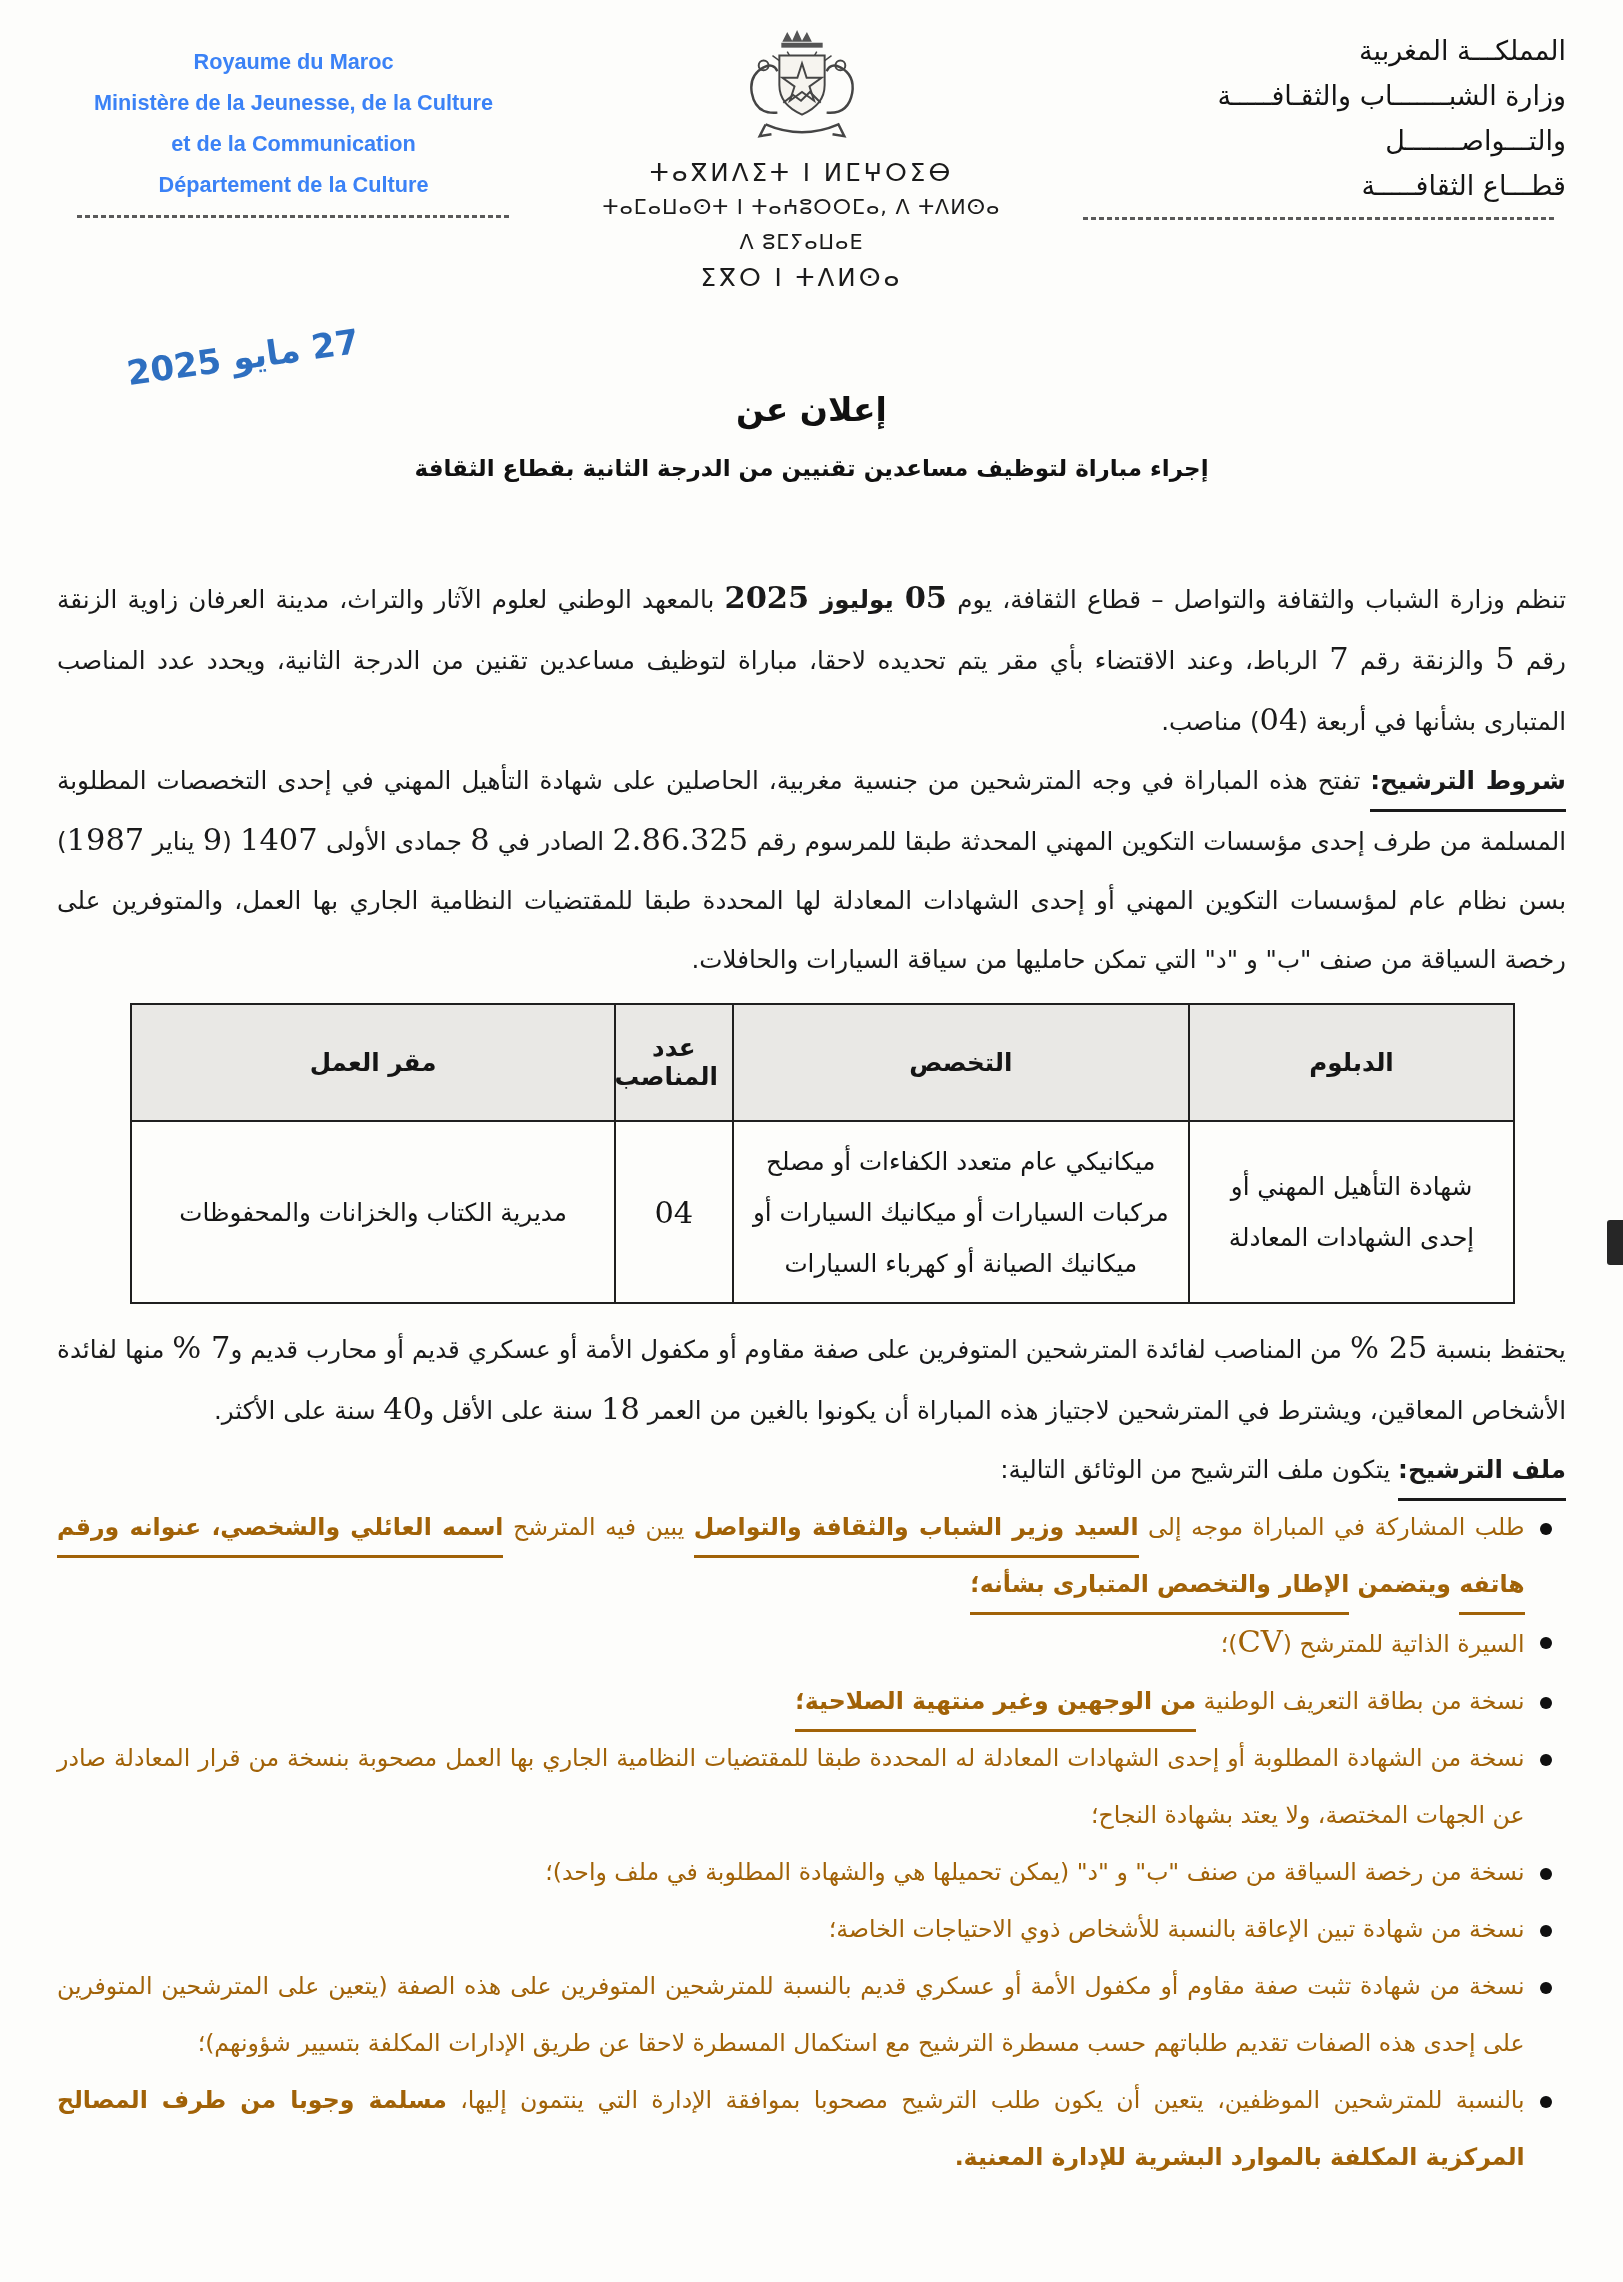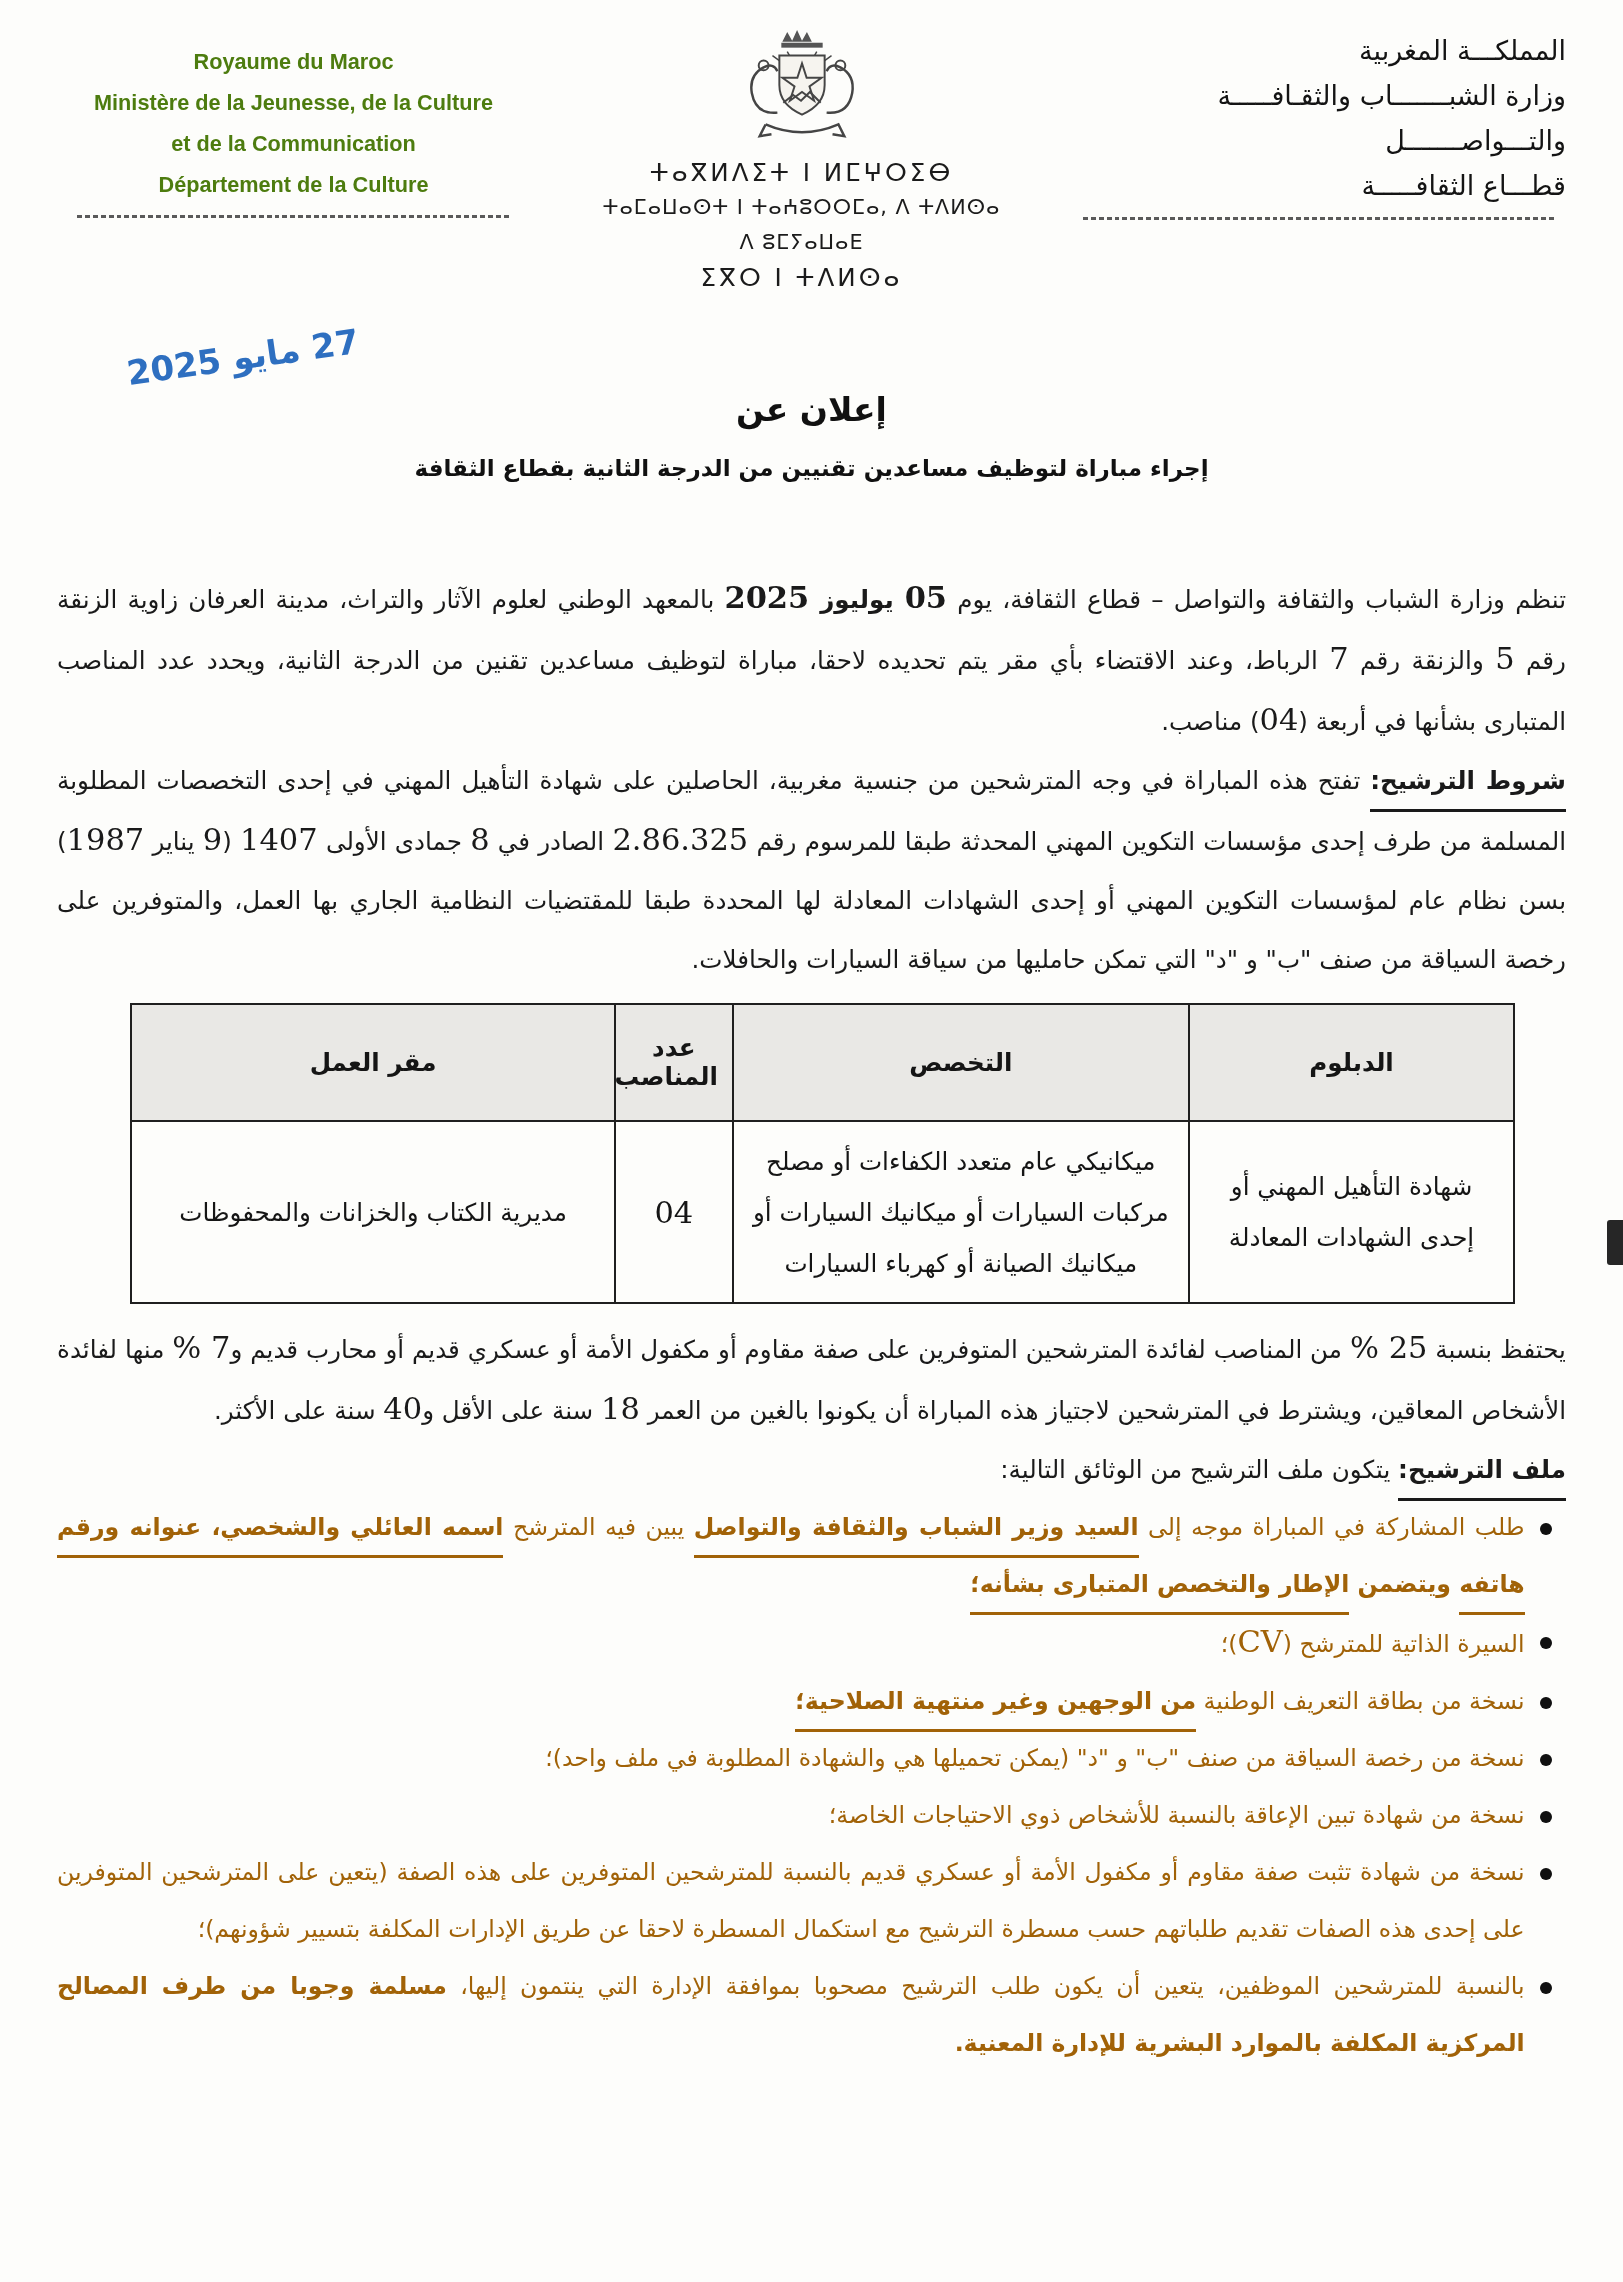--- a/index.html
+++ b/index.html
@@ -10,21 +10,21 @@
     background:#fdfdfb;
     overflow:hidden;
     box-sizing:border-box;
     padding:25.6px 57px 0 57px;
     color:#191919;
     font-family:"DejaVu Sans",sans-serif;
   }
   
   .hdr{display:flex;justify-content:space-between;align-items:flex-start;min-height:234px;}
   .hdr-fr{width:473px;text-align:center;padding-top:15.8px;
-    font-family:"Liberation Sans",sans-serif;font-size:21.7px;line-height:41px;color:#4d7c0f;font-weight:bold;}
+    font-family:"Liberation Sans",sans-serif;font-size:21.7px;line-height:41px;color:#3b82f6;font-weight:bold;}
   .hdr-center{width:414px;text-align:center;}
   .hdr-ar{width:493px;text-align:right;direction:rtl;
     font-size:27px;line-height:45px;color:#141414;padding-top:2px;}
   .dotline{height:3px;margin:9.9px auto 0 auto;
     background:repeating-linear-gradient(90deg,#5a5a5a 0 4.9px,transparent 4.9px 7.9px);}
   .dotline.fr{width:433px;}
   .dotline.ar{width:473px;}
   .tif{font-size:24.6px;letter-spacing:3px;color:#1b1b1b;line-height:35px;}
   .tif.small{font-size:20.7px;letter-spacing:1px;}
   .crest{display:block;margin:0 auto 3.9px auto;}
@@ -164,20 +164,24 @@
     <div class="bl">
         <span class="dot"></span>
         <div class="bl-t"><span>السيرة الذاتية للمترشح (</span><span class="num">CV</span><span>)؛</span></div>
       </div>
     <div class="bl">
         <span class="dot"></span>
         <div class="bl-t"><span>نسخة من بطاقة التعريف الوطنية </span><span class="b u">من الوجهين وغير منتهية الصلاحية؛</span></div>
       </div>
     <div class="bl">
         <span class="dot"></span>
+        <div class="bl-t"><span>نسخة من الشهادة المطلوبة أو إحدى الشهادات المعادلة له المحددة طبقا للمقتضيات النظامية الجاري بها العمل مصحوبة بنسخة من قرار المعادلة صادر عن الجهات المختصة، ولا يعتد بشهادة النجاح؛</span></div>
+      </div>
+    <div class="bl">
+        <span class="dot"></span>
         <div class="bl-t"><span>نسخة من رخصة السياقة من صنف "ب" و "د" (يمكن تحميلها هي والشهادة المطلوبة في ملف واحد)؛</span></div>
       </div>
     <div class="bl">
         <span class="dot"></span>
         <div class="bl-t"><span>نسخة من شهادة تبين الإعاقة بالنسبة للأشخاص ذوي الاحتياجات الخاصة؛</span></div>
       </div>
     <div class="bl">
         <span class="dot"></span>
         <div class="bl-t"><span>نسخة من شهادة تثبت صفة مقاوم أو مكفول الأمة أو عسكري قديم بالنسبة للمترشحين المتوفرين على هذه الصفة (يتعين على المترشحين المتوفرين على إحدى هذه الصفات تقديم طلباتهم حسب مسطرة الترشيح مع استكمال المسطرة لاحقا عن طريق الإدارات المكلفة بتسيير شؤونهم)؛</span></div>
       </div>

